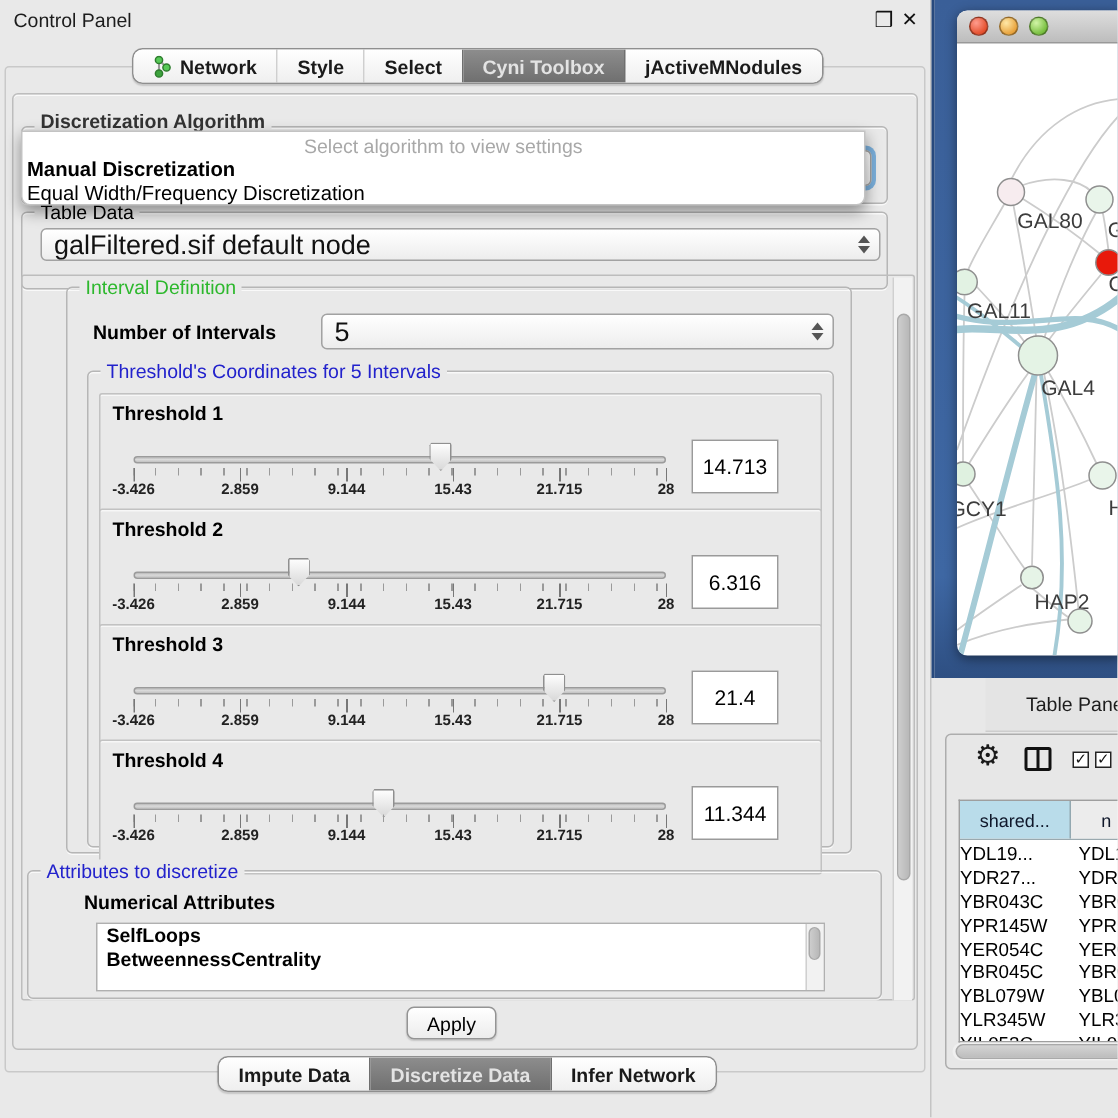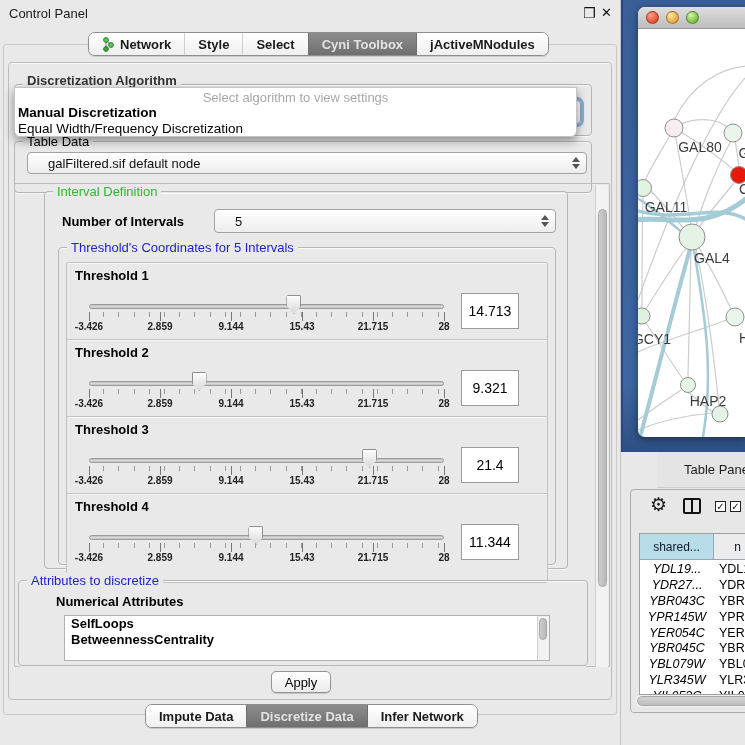--- a/index.html
+++ b/index.html
@@ -41,22 +41,22 @@
   .group { border:1px solid #b6b6b6; border-radius:4px;
     box-shadow:inset 0 1px 0 rgba(255,255,255,.7), 0 1px 0 rgba(255,255,255,.7); }
   .glabel { position:absolute; top:-8px; left:8px; background:#e9e9e9; padding:0 4px;
     font-size:13px; line-height:15px; white-space:nowrap; }
   .glabel.blue { color:#2222cc; }
   .glabel.green { color:#2db82d; }
   .glabel.dark { color:#333; font-weight:bold; }
 
   
   .combo { background:linear-gradient(#ffffff,#ededed); border:1px solid #a2a2a2;
-    border-radius:4px; font-size:13px; color:#111; display:flex; align-items:center;
-    padding-left:20px; position:absolute; }
+    border-radius:4px; font-size:18px; color:#111; display:flex; align-items:center;
+    padding-left:8px; position:absolute; }
   .spinner { position:absolute; right:6px; top:50%; transform:translateY(-50%);
     display:flex; flex-direction:column; gap:2px; }
   .spinner i { display:block; width:0; height:0; border-left:4px solid transparent;
     border-right:4px solid transparent; }
   .spinner .up { border-bottom:5px solid #555; }
   .spinner .dn { border-top:5px solid #555; }
   .focus-ring { box-shadow:0 0 0 3px rgba(95,160,215,.8); }
 
   
   #algo-popup { left:14px; top:87px; width:563px; height:50px; background:#fff;
@@ -143,21 +143,21 @@
   #tp-table { position:absolute; left:8px; top:43px; width:122px; height:162px;
     background:#fff; border:1px solid #9e9e9e; border-right:none; overflow:hidden; }
   .th-row { display:flex; height:26px; border-bottom:1px solid #9aa9af; }
   .th-cell { font-size:12px; color:#0f172a; display:flex; align-items:center;
     justify-content:center; }
   .th-cell.c1 { width:74px; background:#b9dcea; border-right:1px solid #93a8b0; }
   .th-cell.c2 { flex:1; background:#ececec; }
   #tp-rows { position:absolute; left:0; top:27px; width:100%; height:134px; overflow:hidden; }
   .t-row { display:flex; height:15.9px; align-items:center; }
   .t-cell { font-size:12.5px; color:#000; white-space:nowrap; }
-  .t-cell.c1 { width:74px; text-align:center;font-style:italic; }
+  .t-cell.c1 { width:74px; text-align:left; }
   .t-cell.c2 { padding-left:5px; }
   #tp-hscroll { position:absolute; left:4px; top:205px; width:120px; height:12px;
     background:#f0f0f0; border-radius:6px; }
   #tp-hscroll .hthumb { position:absolute; left:2px; top:1px; width:116px; height:10px;
     background:linear-gradient(#d4d4d4,#bdbdbd); border:1px solid #a9a9a9; border-radius:5px; }
 
   svg text { font-family:"Liberation Sans","DejaVu Sans",sans-serif; }
 </style>
 </head>
 <body>
@@ -268,21 +268,21 @@
     <div class="thumb" style="left: 124.549px;"></div>
     <div class="ticks"></div>
     <div class="tick-labels">
         <span style="left: 0px;">-3.426</span>
         <span style="left: 71px;">2.859</span>
         <span style="left: 142px;">9.144</span>
         <span style="left: 213px;">15.43</span>
         <span style="left: 284px;">21.715</span>
         <span style="left: 355px;">28</span>
       </div>
-    <div class="value-box">9.321</div>
+    <div class="value-box">6.316</div>
   </div>
   <div class="thr-box" style="top:416px;">
     <span class="thr-label">Threshold 3</span>
     <div class="track"></div>
     <div class="thumb" style="left: 294.944px;"></div>
     <div class="ticks"></div>
     <div class="tick-labels">
         <span style="left: 0px;">-3.426</span>
         <span style="left: 71px;">2.859</span>
         <span style="left: 142px;">9.144</span>

